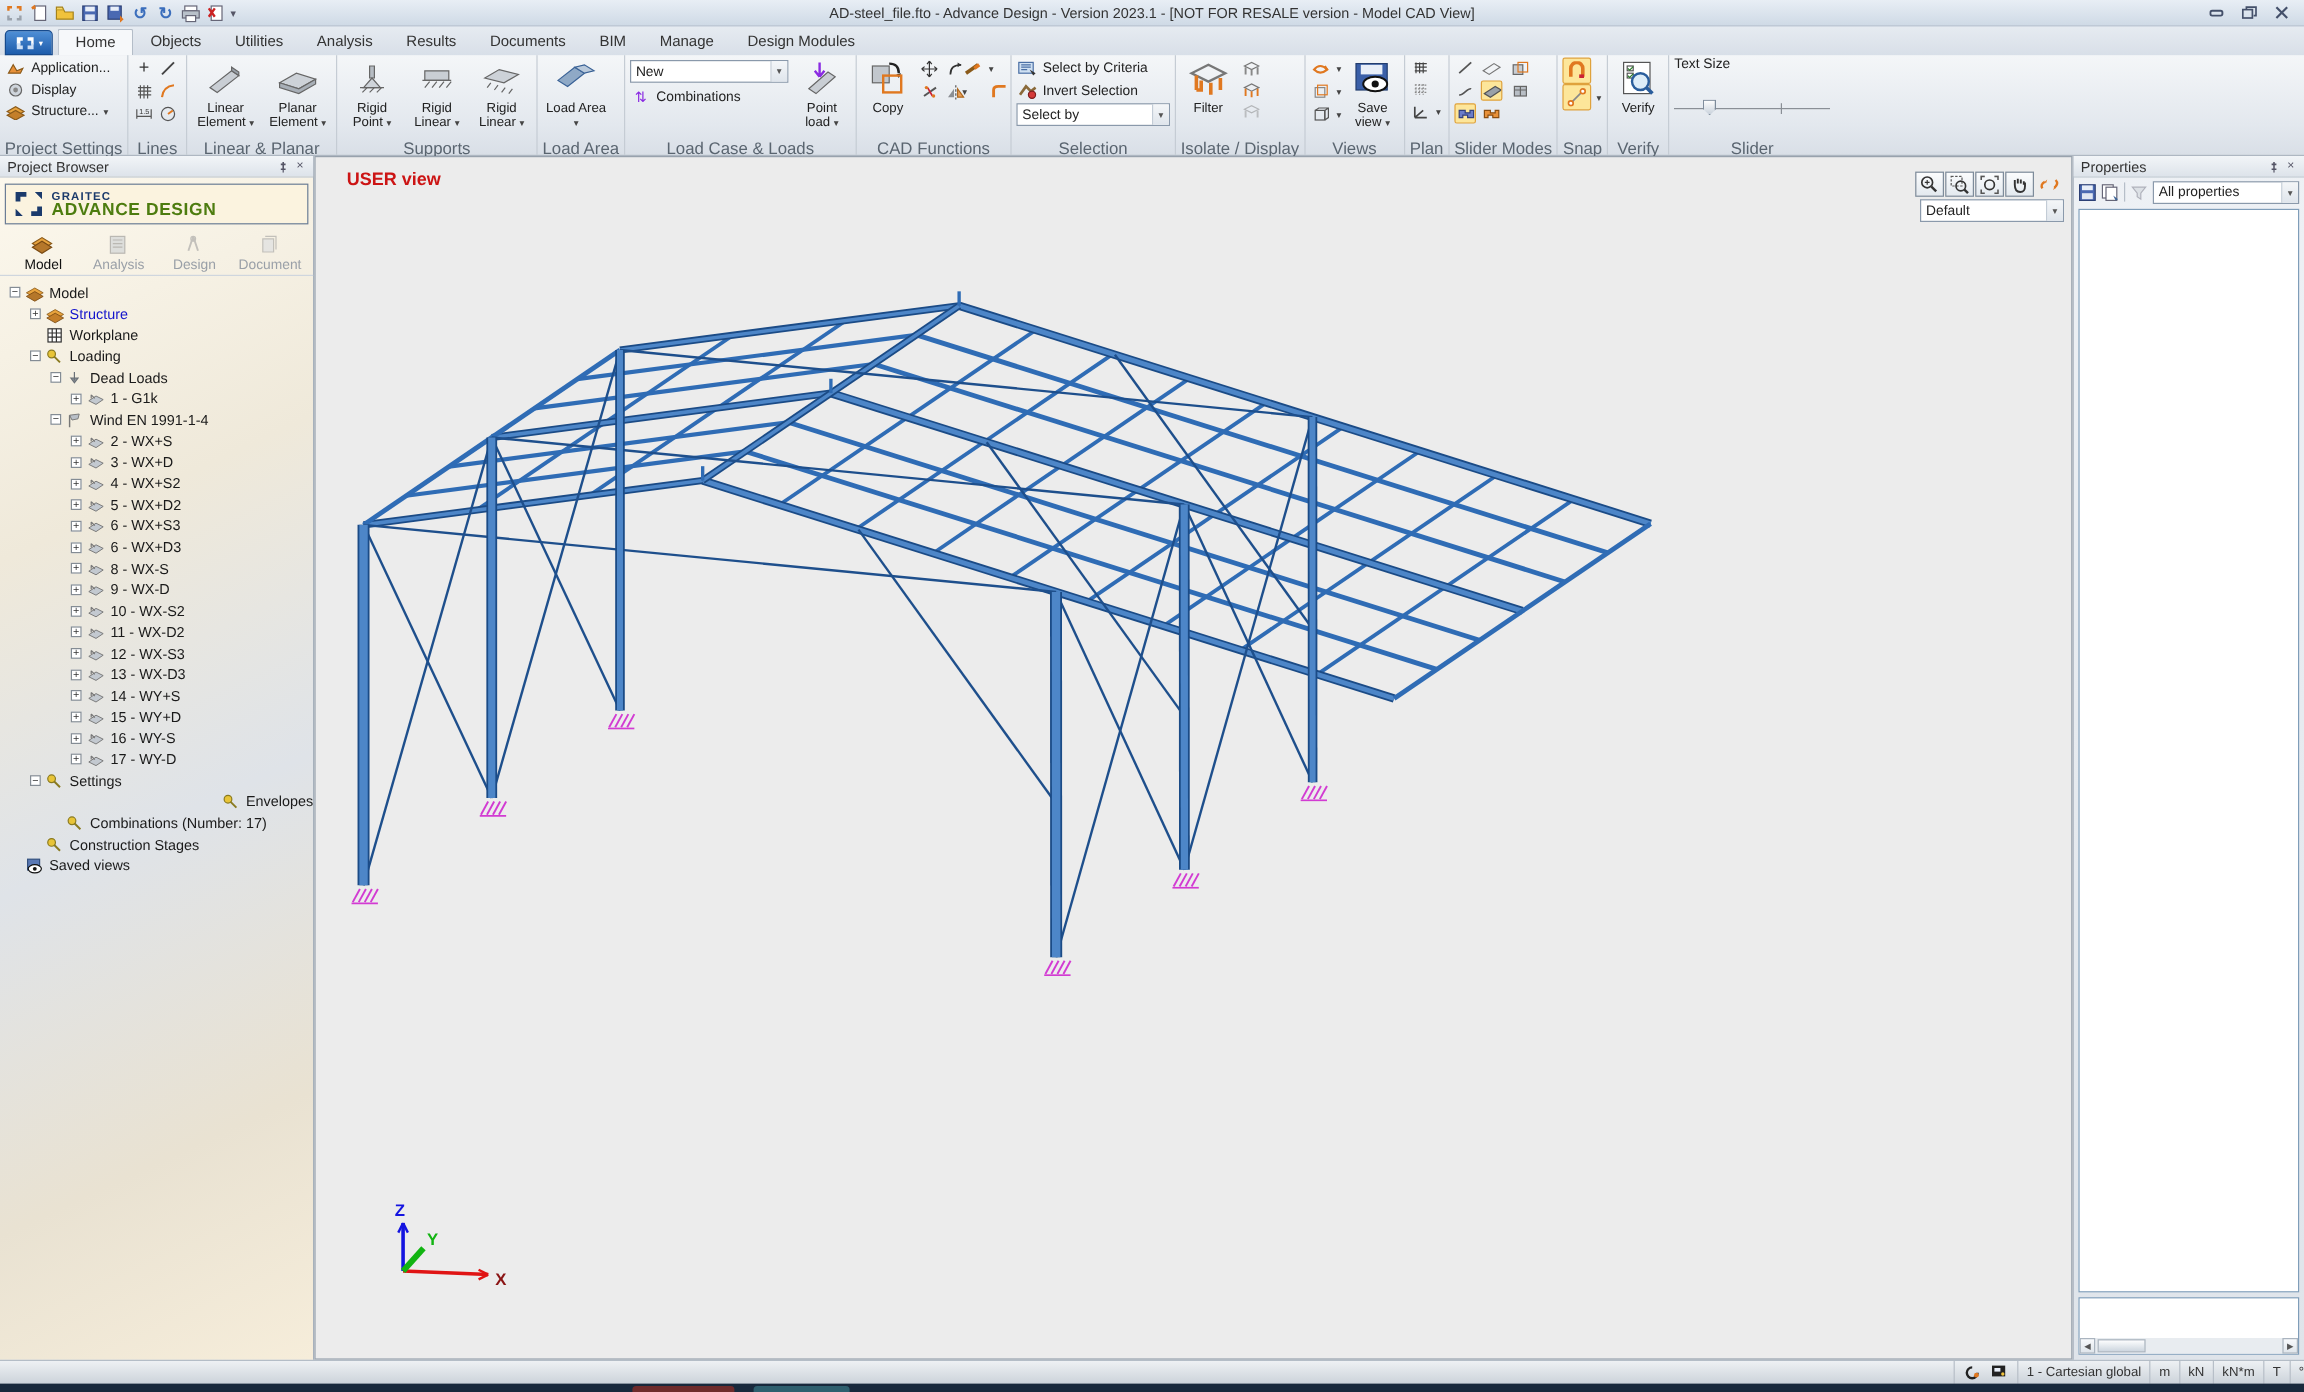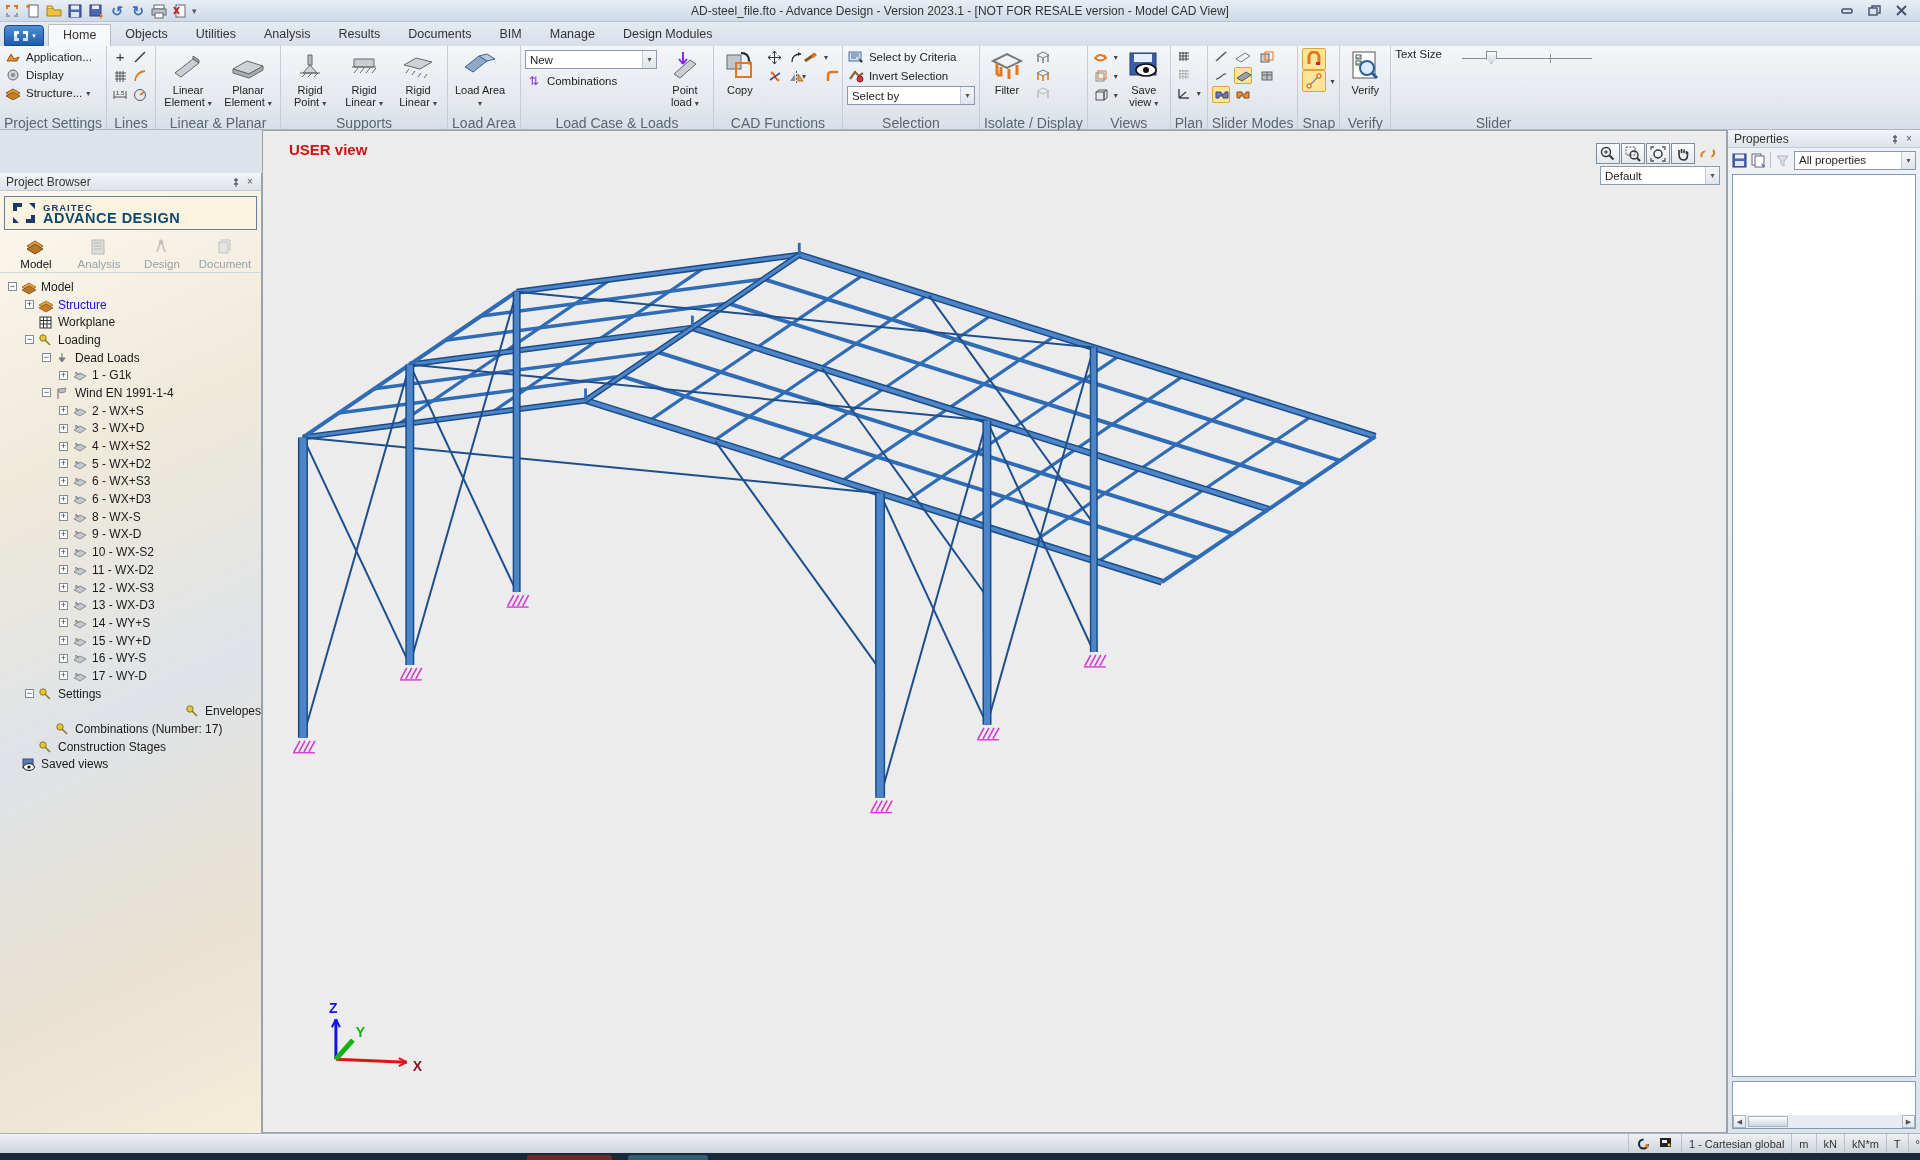--- a/index.html
+++ b/index.html
@@ -42,28 +42,28 @@
   #slider-track { position:relative; width:130px; height:20px; }
   #slider-track .line { position:absolute; top:10px; left:0; right:0; height:1px; background:#8a8f96; }
   #slider-track .tick { position:absolute; top:6px; left:68%; width:1px; height:9px; background:#8a8f96; }
   #slider-thumb { position:absolute; left:24px; top:3px; width:11px; height:13px; background:linear-gradient(#fdfdfd,#c9d2dc); border:1px solid #7d8b9a;
      clip-path:polygon(0 0,100% 0,100% 60%,50% 100%,0 60%); }
 
   
   #workspace { height:1003px; display:flex; }
 
   
-  #pbrowser { width:262px; background:linear-gradient(155deg,#fdf9ee 0%,#efe9da 30%,#dfe3e8 55%,#e9e2d2 80%,#f6edda 100%); border-right:1px solid #9aa5b1; display:flex; flex-direction:column;margin-top:43px; }
+  #pbrowser { width:262px; background:linear-gradient(155deg,#fdf9ee 0%,#efe9da 30%,#dfe3e8 55%,#e9e2d2 80%,#f6edda 100%); border-right:1px solid #9aa5b1; display:flex; flex-direction:column; }
   .panel-head { height:18px; display:flex; align-items:center; padding:0 4px 0 6px; font-size:12px; color:#333; background:linear-gradient(#f2f5f8,#dde3ea); border-bottom:1px solid #c2cad3;}
   .panel-head .ph-sp { flex:1; }
   .ph-ic { width:14px; height:14px; font-size:10px; color:#556; display:inline-flex; align-items:center; justify-content:center;}
   #logo { margin:5px 4px 4px 4px; height:34px; background:#fbf3df; border:1px solid #6b7d96; display:flex; align-items:center; padding-left:6px; gap:6px; }
   #logo-texts { display:flex; flex-direction:column; line-height:11px; }
   #logo-brand { color:#1b3a6b; font-weight:bold; font-size:9.5px; letter-spacing:1px; }
-  #logo-product { color:#0c4a6e; font-weight:bold; font-size:14.5px; letter-spacing:.5px; }
+  #logo-product { color:#4d7c0f; font-weight:bold; font-size:14.5px; letter-spacing:.5px; }
   #pb-tabs { display:flex; justify-content:space-between; padding:4px 10px 2px 10px; border-bottom:1px solid #cfd6de; }
   .pbt { display:flex; flex-direction:column; align-items:center; gap:2px; font-size:11.5px; color:#9aa0a8; width:52px;}
   .pbt.active { color:#111; }
   #tree { padding:5px 0 0 4px; }
   .trow { height:17.7px; display:flex; align-items:center; white-space:nowrap; }
   .texp { width:9px; height:9px; border:1px solid #848c94; background:#fff; font-size:9px; line-height:7px; text-align:center; color:#333; margin-right:4px; flex:none;}
   .texp.none { visibility:hidden; }
   .tico { width:16px; height:14px; margin-right:4px; flex:none; }
   .tlabel { font-size:12px; color:#1a1a1a; }
   .tlabel.sel { color:#1414cc; }
@@ -639,21 +639,21 @@
               <path d="M22 23l5 5" stroke="#2a5d9c" stroke-width="3"></path>
             </svg>
           </span>
         <div class="bb-label"><span>Verify</span></div>
         </div>
     </div>
     <div class="rg-cap">Verify</div>
   </div>
 
   <div class="rg" style="border-right:none">
-    <div class="rg-body" style="flex-direction:row;gap:20px">
+    <div class="rg-body" style="flex-direction:column;gap:20px">
       <span style="font-size:11.5px">Text Size</span>
       <div id="slider-track">
         <div class="line"></div>
           <div class="tick"></div>
           <div id="slider-thumb"></div>
       </div>
     </div>
     <div class="rg-cap">Slider</div>
   </div>
   <div style="flex:1"></div>

